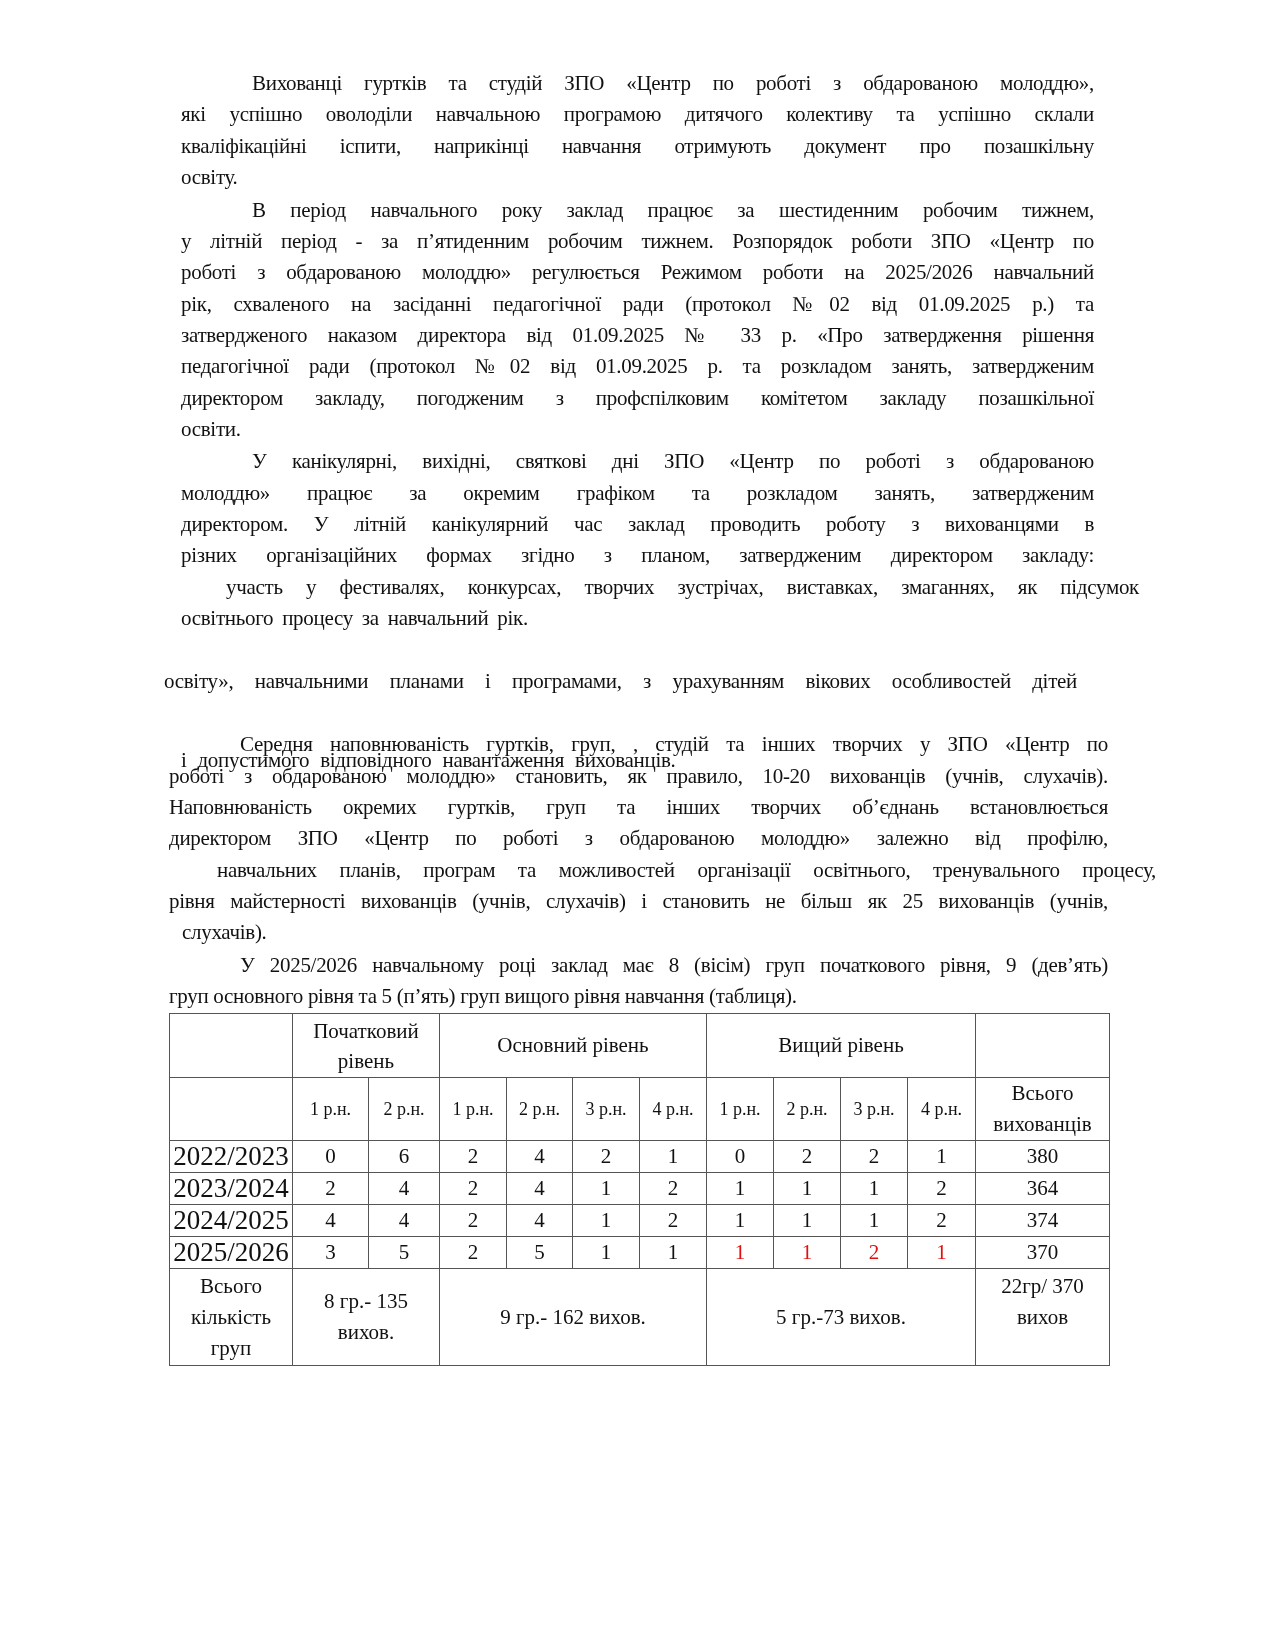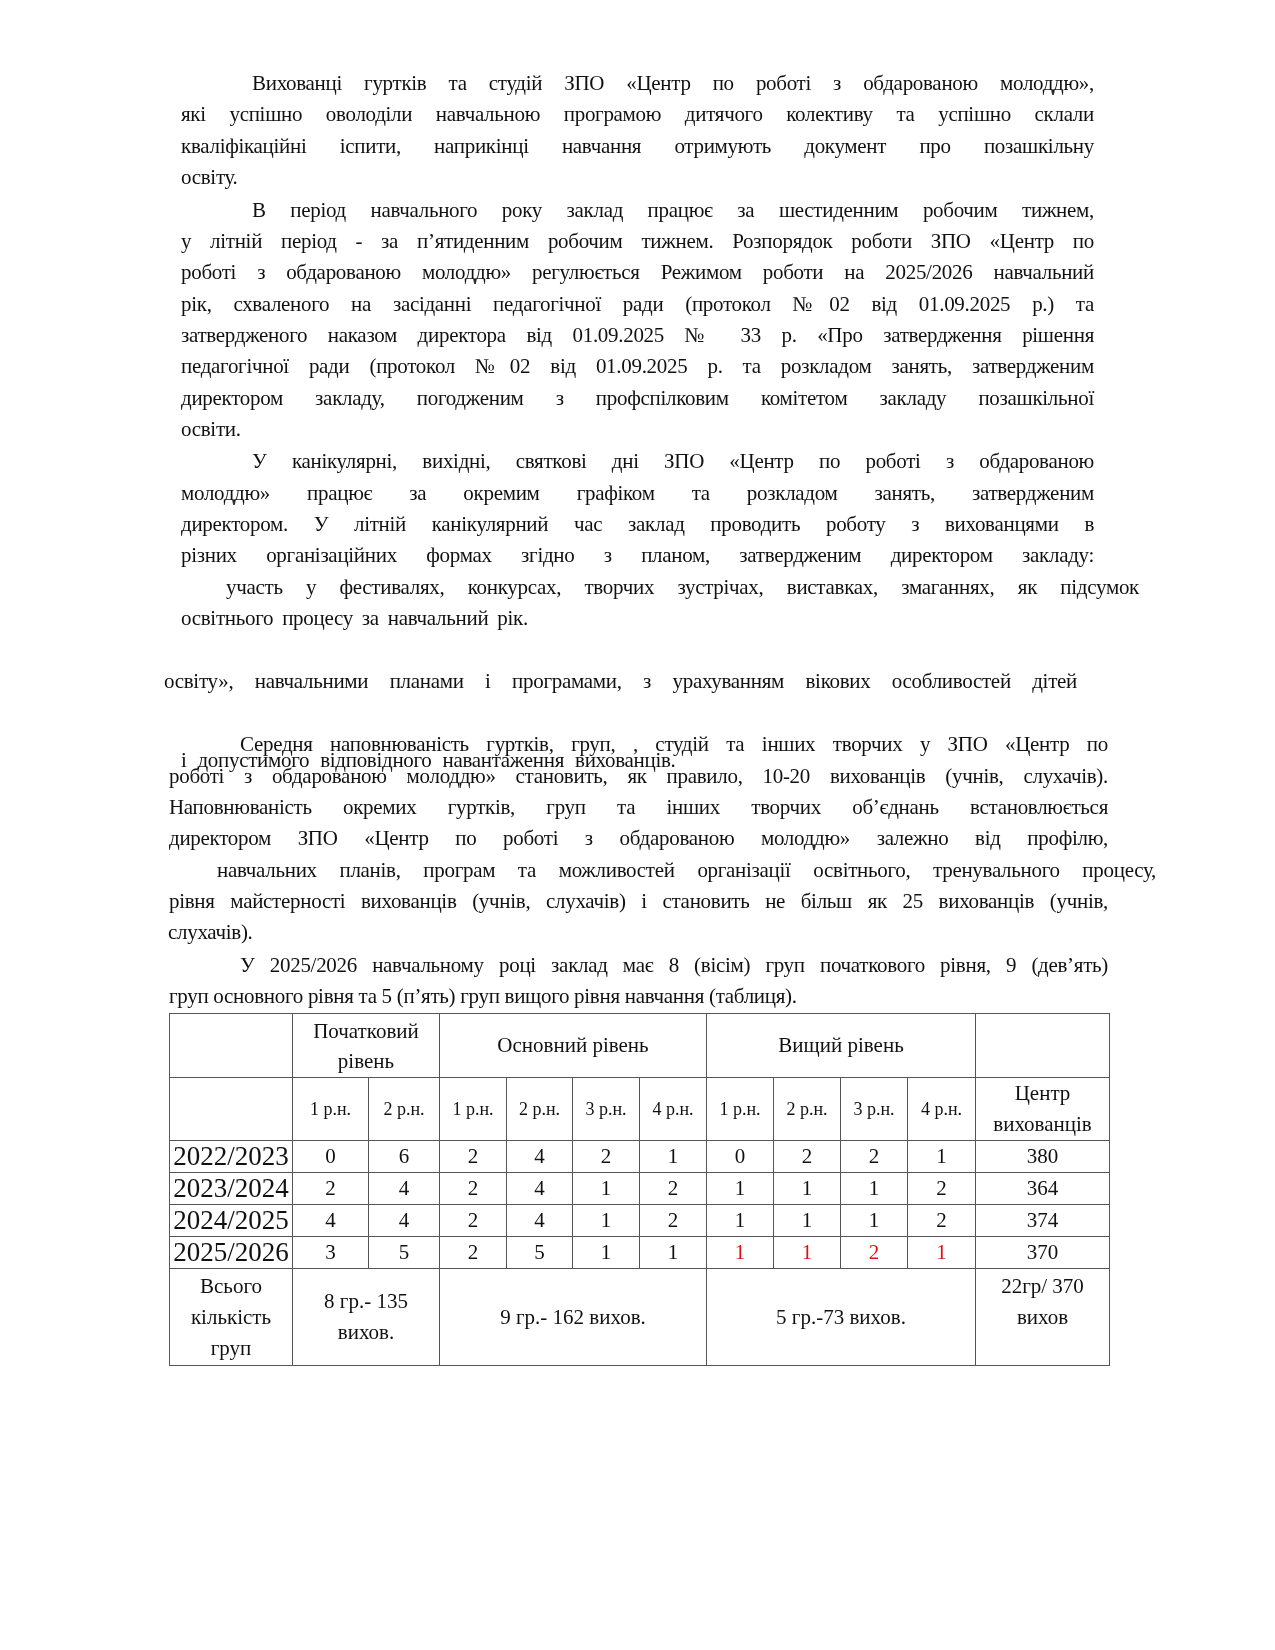--- a/index.html
+++ b/index.html
@@ -45,21 +45,21 @@
 
   <div class="line just" style="left:164px;top:666px;width:913px;">освіту», навчальними планами і програмами, з урахуванням вікових особливостей дітей</div>
   <div class="line" style="left:181px;top:698px;word-spacing:6px;margin-top:47px;">і допустимого відповідного навантаження вихованців.</div>
 
   <div class="line just" style="left:240px;top:729px;width:868px;">Середня наповнюваність гуртків, груп, , студій та інших творчих у ЗПО «Центр по</div>
   <div class="line just" style="left:169px;top:761px;width:939px;">роботі з обдарованою молоддю» становить, як правило, 10-20 вихованців (учнів, слухачів).</div>
   <div class="line just" style="left:169px;top:792px;width:939px;">Наповнюваність окремих гуртків, груп та інших творчих об’єднань встановлюється</div>
   <div class="line just" style="left:169px;top:823px;width:939px;">директором ЗПО «Центр по роботі з обдарованою молоддю» залежно від профілю,</div>
   <div class="line just" style="left:169px;top:855px;width:939px;margin-left:48px;">навчальних планів, програм та можливостей організації освітнього, тренувального процесу,</div>
   <div class="line just" style="left:169px;top:886px;width:939px;">рівня майстерності вихованців (учнів, слухачів) і становить не більш як 25 вихованців (учнів,</div>
-  <div class="line" style="left:168px;top:917px;text-align:center;">слухачів).</div>
+  <div class="line" style="left:182px;top:917px;text-align:center;">слухачів).</div>
 
   <div class="line just" style="left:240px;top:950px;width:868px;">У 2025/2026 навчальному році заклад має 8 (вісім) груп початкового рівня, 9 (дев’ять)</div>
   <div class="line" style="left:169px;top:981px;">груп основного рівня та 5 (п’ять) груп вищого рівня навчання (таблиця).</div>
 
   <table class="levels" style="width:940px;">
     <colgroup>
       <col style="width:123px">
         <col style="width:76px">
         <col style="width:71px">
       <col style="width:67px">
@@ -85,21 +85,21 @@
       <td class="small">1 р.н.</td>
       <td class="small">2 р.н.</td>
       <td class="small">1 р.н.</td>
       <td class="small">2 р.н.</td>
       <td class="small">3 р.н.</td>
       <td class="small">4 р.н.</td>
       <td class="small">1 р.н.</td>
       <td class="small">2 р.н.</td>
       <td class="small">3 р.н.</td>
       <td class="small">4 р.н.</td>
-      <td style="padding:0 14px;">Центр вихованців</td>
+      <td style="padding:0 14px;">Всього вихованців</td>
     </tr>
     <tr style="height:32px">
       <td class="yr">2022/2023</td>
       <td>0</td>
       <td>6</td>
       <td>2</td>
       <td>4</td>
       <td>2</td>
       <td>1</td>
       <td>0</td>

